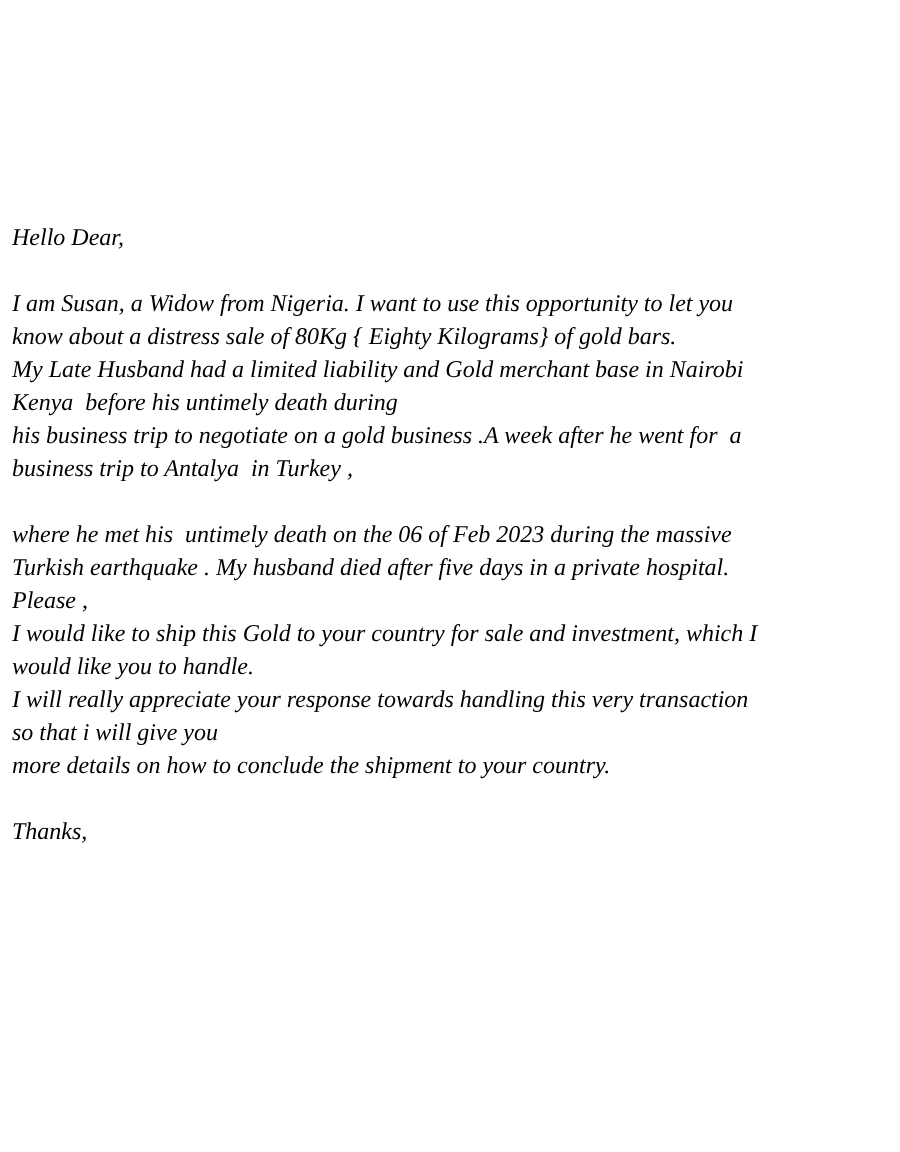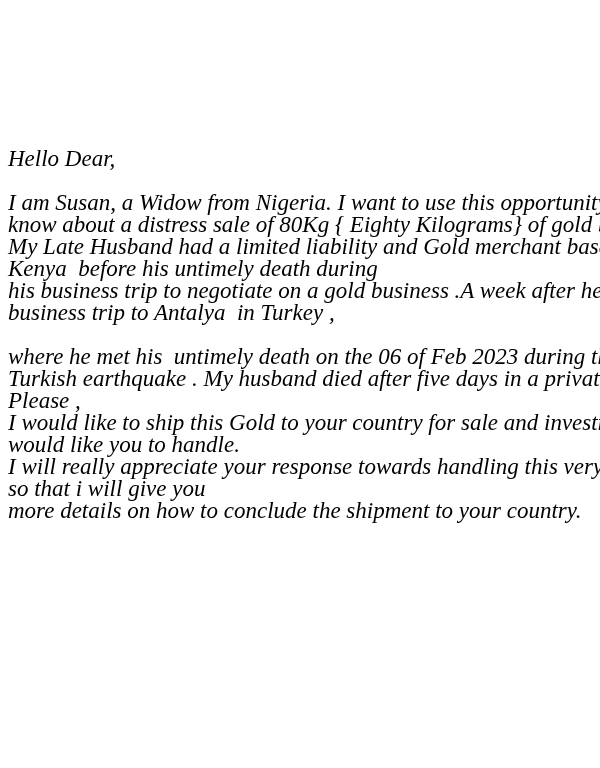--- a/index.html
+++ b/index.html
@@ -12,21 +12,21 @@
   }
   .email-page {
     box-sizing: border-box;
     width: 600px;
     height: 768px;
     padding: 148px 0 0 8px;
     background: #ffffff;
     color: #000000;
     font-family: "Liberation Serif", "DejaVu Serif", serif;
     font-style: italic;
-    font-size: 23px;
+    font-size: 16px;
     line-height: 22px;
     overflow: hidden;
   }
   .email-page p {
     margin: 0 0 22px 0;
     padding: 0;
     white-space: pre; 
   }
 </style>
 </head>
@@ -41,13 +41,14 @@
 his business trip to negotiate on a gold business .A week after he went for  a
 business trip to Antalya  in Turkey ,</p>
   <p>where he met his  untimely death on the 06 of Feb 2023 during the massive
 Turkish earthquake . My husband died after five days in a private hospital.
 Please ,
 I would like to ship this Gold to your country for sale and investment, which I
 would like you to handle.
 I will really appreciate your response towards handling this very transaction
 so that i will give you
 more details on how to conclude the shipment to your country.</p>
+  <p>Thanks,</p>
 </div>
 
 </body></html>

